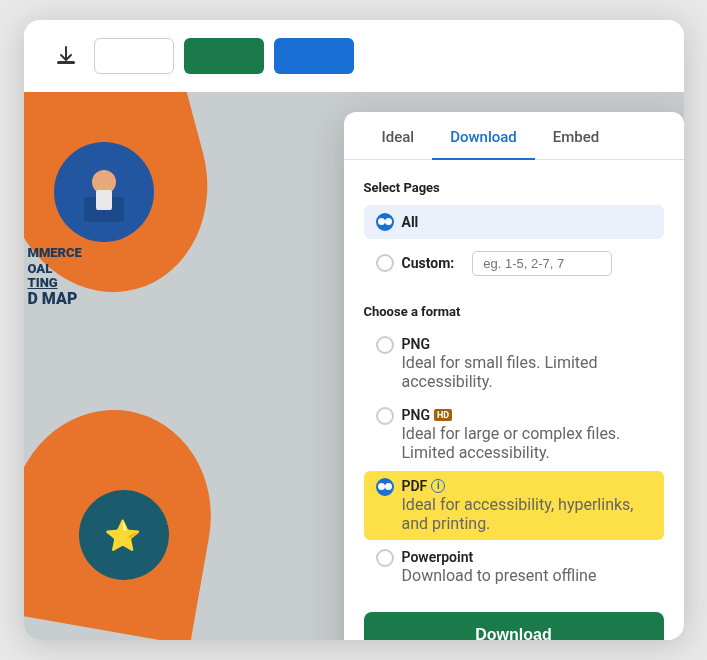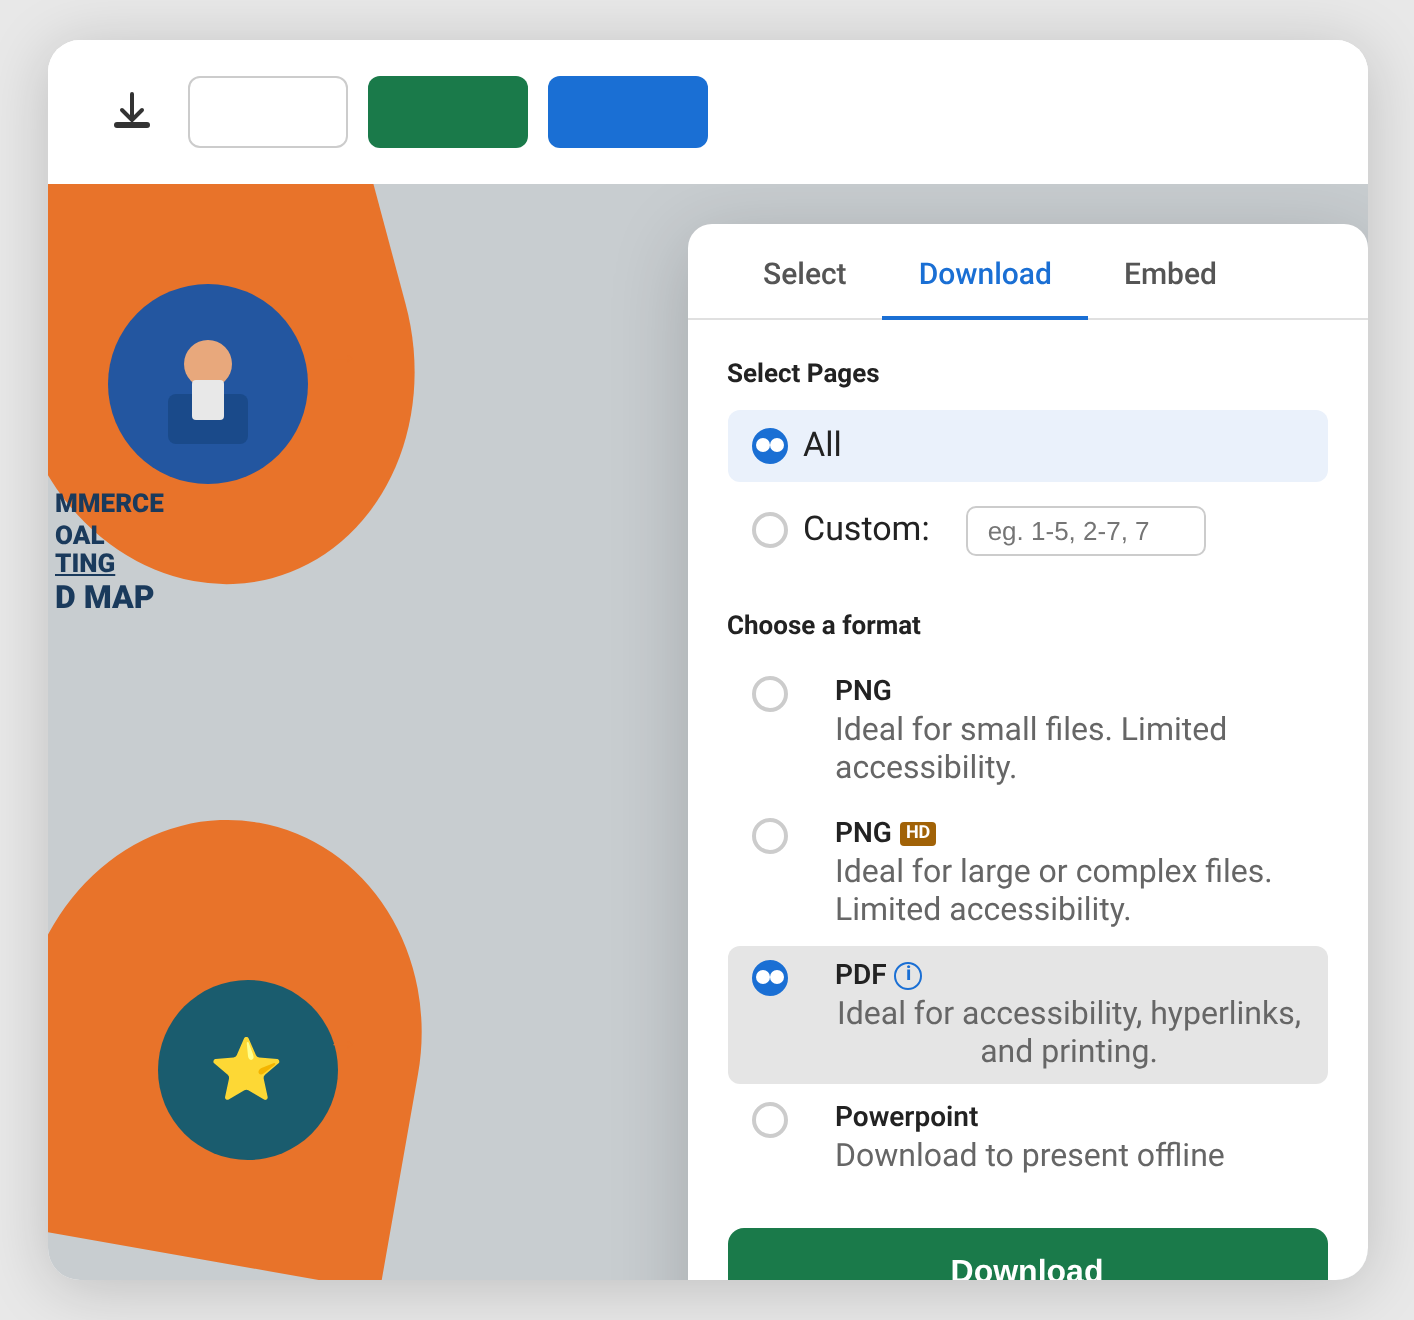--- a/index.html
+++ b/index.html
@@ -260,60 +260,59 @@
 
     .radio-circle.checked::after {
       content: '';
       width: 7px;
       height: 7px;
       border-radius: 50%;
       background: #fff;
     }
 
     .radio-label {
-      font-size: 17px;
+      font-size: 14px;
       color: #222;
-      font-weight: 400;
+      font-weight: 700;
       text-align: center;
     }
 
     .custom-input-wrap {
       display: flex;
       align-items: center;
       gap: 18px;
       flex: 1;
     }
 
     .custom-input {
       border: 1.5px solid #ccc;
       border-radius: 5px;
       padding: 4px 10px;
       font-size: 13px;
       color: #999;
-      width: 120px;
+      width: 140px;
       outline: none;
     }
 
     .section-sep {
       height: 16px;
     }
 
     .format-row {
       display: flex;
       align-items: flex-start;
-      gap: 24px;
+      gap: 8px;
       padding: 7px 12px;
       border-radius: 6px;
       margin-bottom: 2px;
       cursor: pointer;
     }
 
     .format-row.selected {
-      background: #e5e5e5;
-      text-align: center;
+      background: #fde047;
     }
 
     .format-info {
       display: flex;
       flex-direction: column;
     }
 
     .format-name {
       font-size: 14px;
       font-weight: 600;
@@ -413,21 +412,21 @@
 
     <div class="right-lines">
       <div class="line-gray"></div>
       <div class="line-gray"></div>
       <div class="line-gray"></div>
     </div>
 
     <div class="modal-panel">
 
       <div class="tabs">
-        <div class="tab">Select</div>
+        <div class="tab">Ideal</div>
         <div class="tab active">Download</div>
         <div class="tab">Embed</div>
       </div>
 
       <div class="panel-body">
 
         <div class="section-label">Select Pages</div>
 
         <div class="radio-row selected">
           <div class="radio-circle checked">

